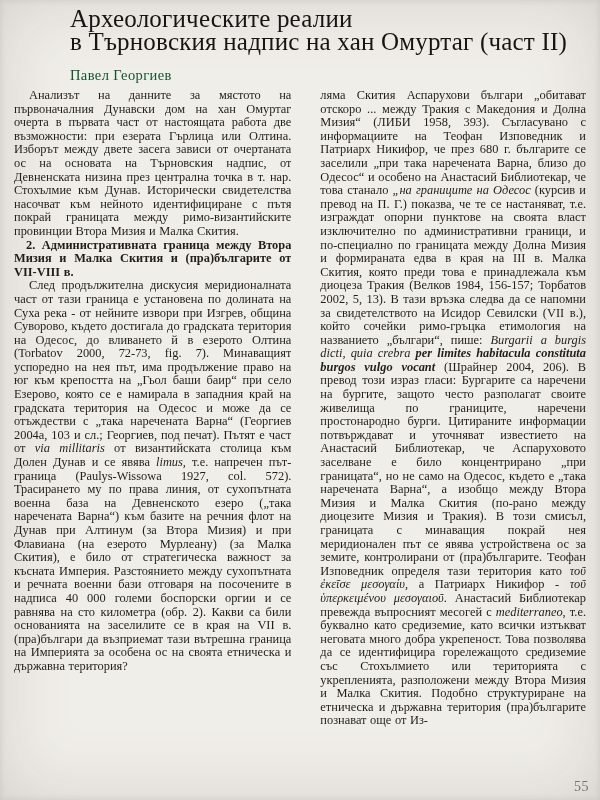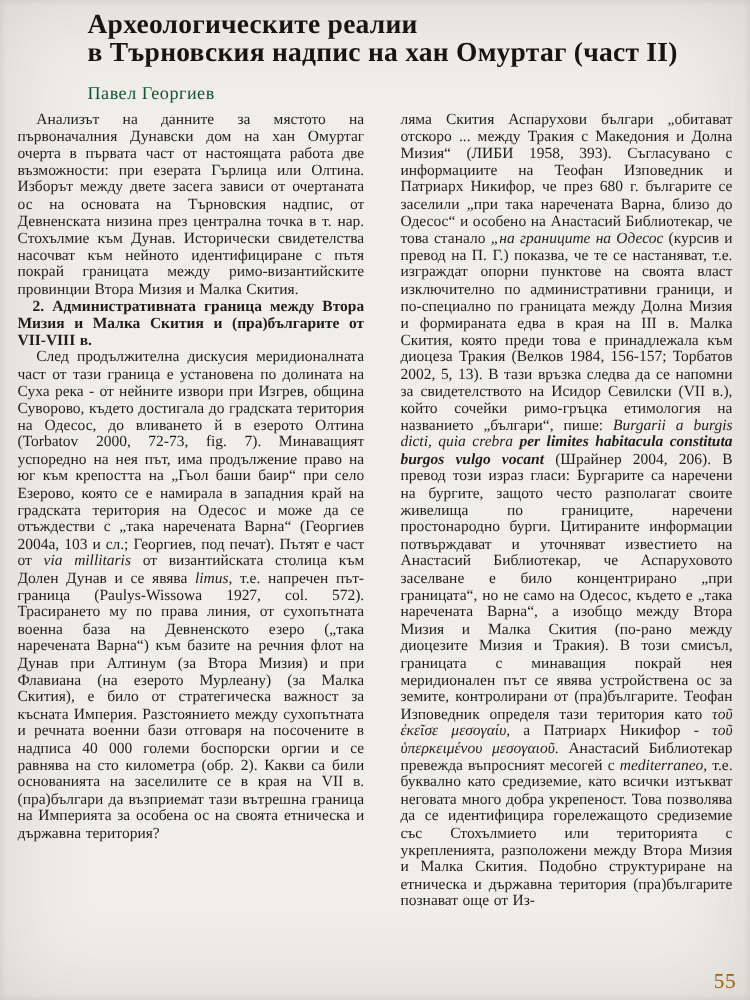--- a/index.html
+++ b/index.html
@@ -12,21 +12,21 @@
     position:relative;width:600px;height:800px;
     background:
       radial-gradient(ellipse at 50% 40%, rgba(255,255,255,.35), rgba(0,0,0,0) 70%),
       #f0eeе9;
     background-color:#f0eee9;
     box-shadow:inset 0 0 70px rgba(90,85,75,.18), inset 0 0 6px rgba(60,55,50,.12);
     color:#211e1a;
   }
   .header{position:absolute;left:70px;top:7px;right:16px;}
   .title{
-    margin:0;font-size:22px;font-weight:700;line-height:23px;
+    margin:0;font-size:25px;font-weight:400;line-height:23px;
     letter-spacing:.2px;color:#171411;
   }
   .title .t-line{display:block;}
   .author{margin-top:14px;font-size:14.5px;letter-spacing:.4px;color:#14532d;}
   .columns{
     position:absolute;top:89px;left:14px;right:14px;height:684px;
     display:flex;gap:17px;overflow:hidden;
   }
   .col{
     text-align:justify;
@@ -37,21 +37,21 @@
   .col-left{width:284px;}
   .col-right{width:272px;margin-left:12px;}
   p.para{margin:0;padding:0;}
   p.indent{text-indent:15px;}
   p.heading{font-weight:700;text-indent:12px;}
   .run-normal{font-style:normal;}
   .run-italic{font-style:italic;}
   .run-bolditalic{font-style:italic;font-weight:700;}
   .page-number{
     position:absolute;right:11px;bottom:5px;
-    font-size:17px;color:#a16207;letter-spacing:.5px;
+    font-size:14px;color:#737373;letter-spacing:.5px;
   }
 </style>
 </head>
 <body>
 
 <div class="page">
 
   <div class="header">
     <h1 class="title">
       <span class="t-line">Археологическите реалии</span>

